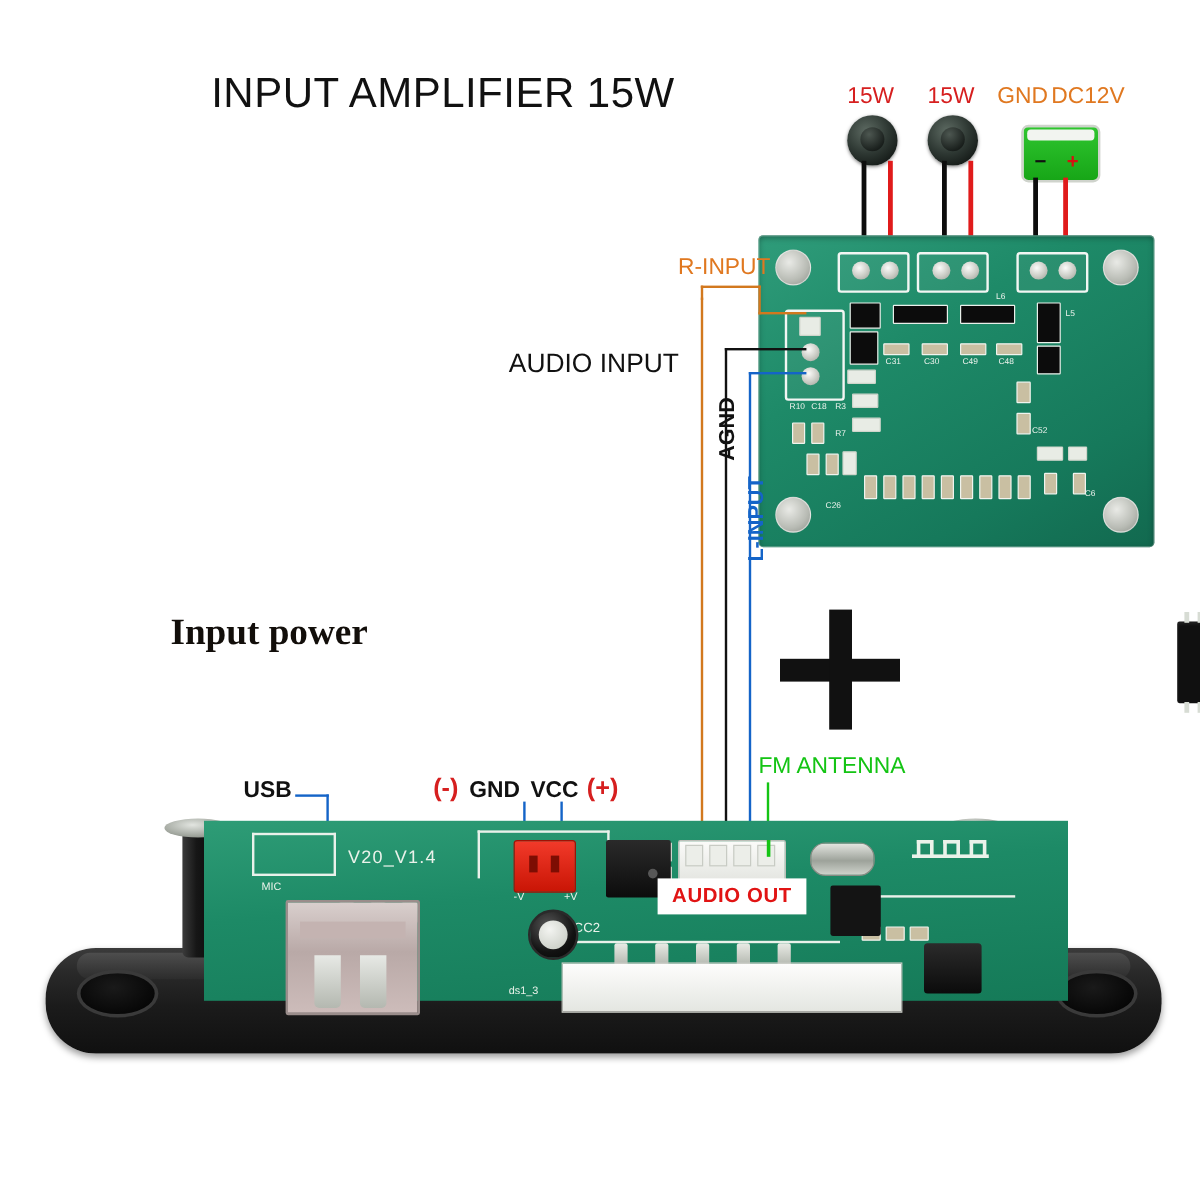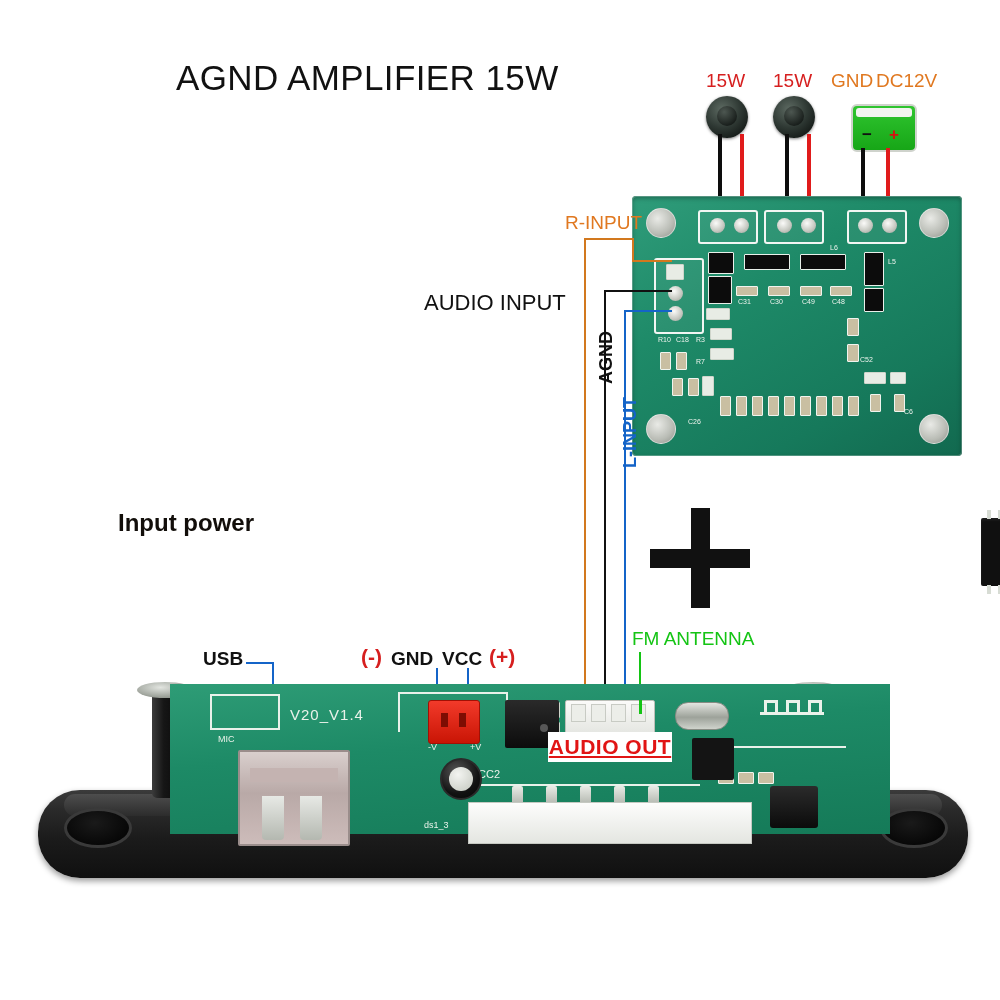--- a/index.html
+++ b/index.html
@@ -3,21 +3,21 @@
 <meta charset="utf-8">
 <style>
   html,body{margin:0;padding:0;background:#ffffff;}
   body{width:1000px;height:1000px;position:relative;overflow:hidden;
        font-family:"Liberation Sans",sans-serif;}
   .abs{position:absolute;}
 
   
   #title{left:176px;top:58px;font-size:35px;color:#111;letter-spacing:.4px;white-space:nowrap;}
   #pwr{left:118px;top:508px;width:420px;line-height:1.22;}
-  #pwr .l1{font-family:Liberation Sans, sans-serif;font-weight:bold;font-size:24px;color:#120e0a;}
+  #pwr .l1{font-family:Liberation Serif, serif;font-weight:bold;font-size:31px;color:#120e0a;margin-left:24px;}
   #pwr .l2{font-family:"Liberation Serif",serif;font-weight:bold;font-size:31px;color:#120e0a;}
   #pwr .l2 .sans{font-family:"Liberation Sans",sans-serif;font-size:33px;font-weight:bold;}
 
   
   #plus{left:650px;top:508px;width:100px;height:100px;}
   #plus .hb{position:absolute;left:0;top:41px;width:100px;height:19px;background:#111;}
   #plus .vb{position:absolute;left:41px;top:0;width:19px;height:100px;background:#111;}
 
   
   .lbl{font-size:20px;white-space:nowrap;color:#111;}
@@ -101,21 +101,21 @@
        background:linear-gradient(180deg,#dfe2dc,#9fa59c);border-radius:2px;}
   #redconn{position:absolute;left:428px;top:700px;width:50px;height:42px;
        background:linear-gradient(180deg,#f23a2a,#c91505);border-radius:3px;border:1px solid #a21004;}
   #redconn .p1,#redconn .p2{position:absolute;top:12px;width:7px;height:14px;background:#7d0d03;}
   #redconn .p1{left:12px;} #redconn .p2{left:30px;}
   #wconn{position:absolute;left:565px;top:700px;width:88px;height:40px;
        background:linear-gradient(180deg,#fbfbf9,#dfe1dc);border:1px solid #bcbfb8;border-radius:2px;}
   #wconn .sl{position:absolute;top:3px;width:13px;height:16px;background:#eceee9;border:1px solid #c8cbc4;}
   #audioout{position:absolute;left:548px;top:732px;width:124px;height:30px;background:#ffffff;
        display:flex;align-items:center;justify-content:center;}
-  #audioout span{color:#e11414;font-size:21px;font-weight:bold;letter-spacing:.5px;text-decoration:underline;}
+  #audioout span{color:#e11414;font-size:17px;font-weight:bold;letter-spacing:.5px;}
   #cap2{position:absolute;left:440px;top:758px;width:38px;height:38px;border-radius:50%;
        background:radial-gradient(circle at 38% 30%,#555,#121212 62%,#050505);border:2px solid #2a2a2a;}
   #cap2 .in{position:absolute;left:7px;top:7px;width:24px;height:24px;border-radius:50%;
        background:radial-gradient(circle at 38% 32%,#f3f4f1,#c3c7be);}
   #reg{position:absolute;left:505px;top:700px;width:54px;height:48px;
        background:linear-gradient(180deg,#2a2a2a,#0c0c0c);border-radius:2px;}
   #reg .hole{position:absolute;left:35px;top:24px;width:8px;height:8px;border-radius:50%;background:#575757;}
   #xtal{position:absolute;left:675px;top:702px;width:52px;height:26px;border-radius:13px;
        background:linear-gradient(180deg,#e3e5e0,#9da29a 55%,#cfd3cc);border:1px solid #878b83;}
   #qfn{position:absolute;left:692px;top:738px;width:42px;height:42px;background:#141414;border-radius:2px;}
@@ -124,21 +124,21 @@
   #whitebar{position:absolute;left:468px;top:802px;width:282px;height:40px;
        background:linear-gradient(180deg,#fdfdfc,#e4e6e1);border:1px solid #c6c9c2;}
   .hdrpin{position:absolute;top:786px;width:11px;height:22px;
        background:linear-gradient(180deg,#e9ebe6,#a8ada4);border-radius:2px;}
   #jack{position:absolute;left:770px;top:786px;width:48px;height:42px;
        background:linear-gradient(180deg,#2b2b2b,#0b0b0b);border-radius:3px;}
 </style>
 </head>
 <body>
 
-<div class="abs" id="title">AGND AMPLIFIER 15W</div>
+<div class="abs" id="title">INPUT AMPLIFIER 15W</div>
 
 <div class="abs" id="pwr">
   <div class="l1">Input power</div>
 </div>
 
 <div class="abs" id="plus">
   <div class="hb"></div>
     <div class="vb"></div>
 </div>
 

